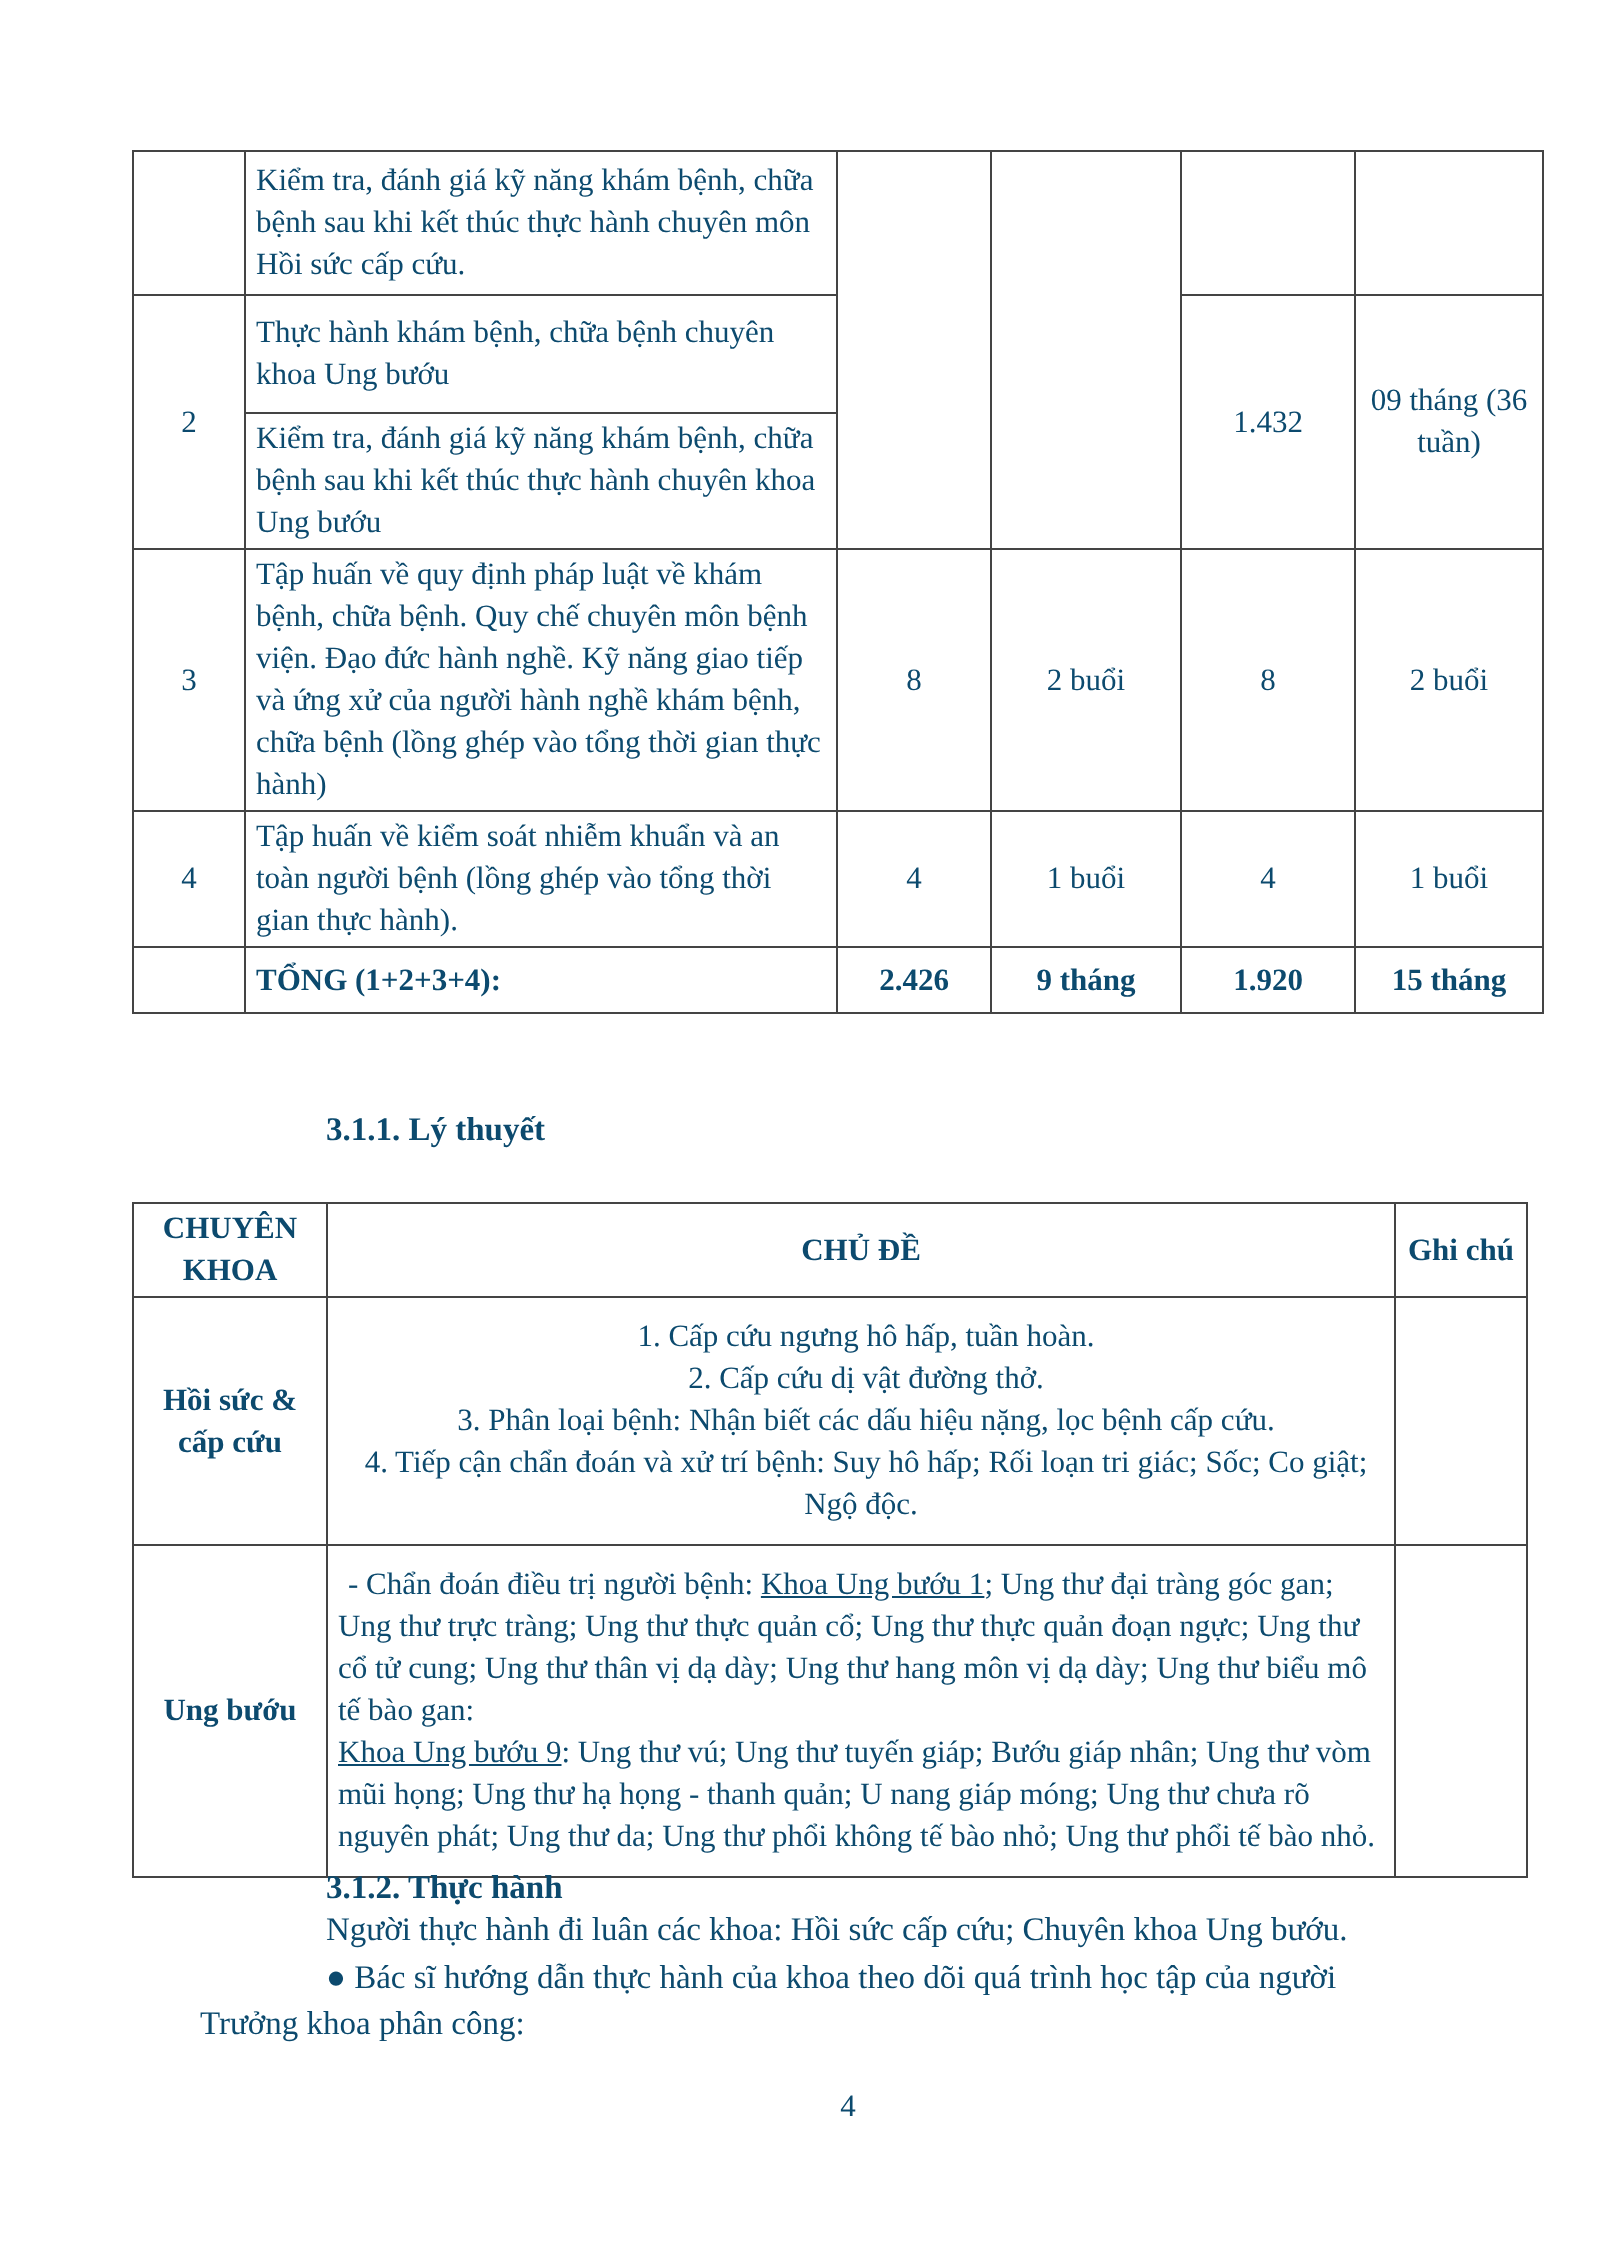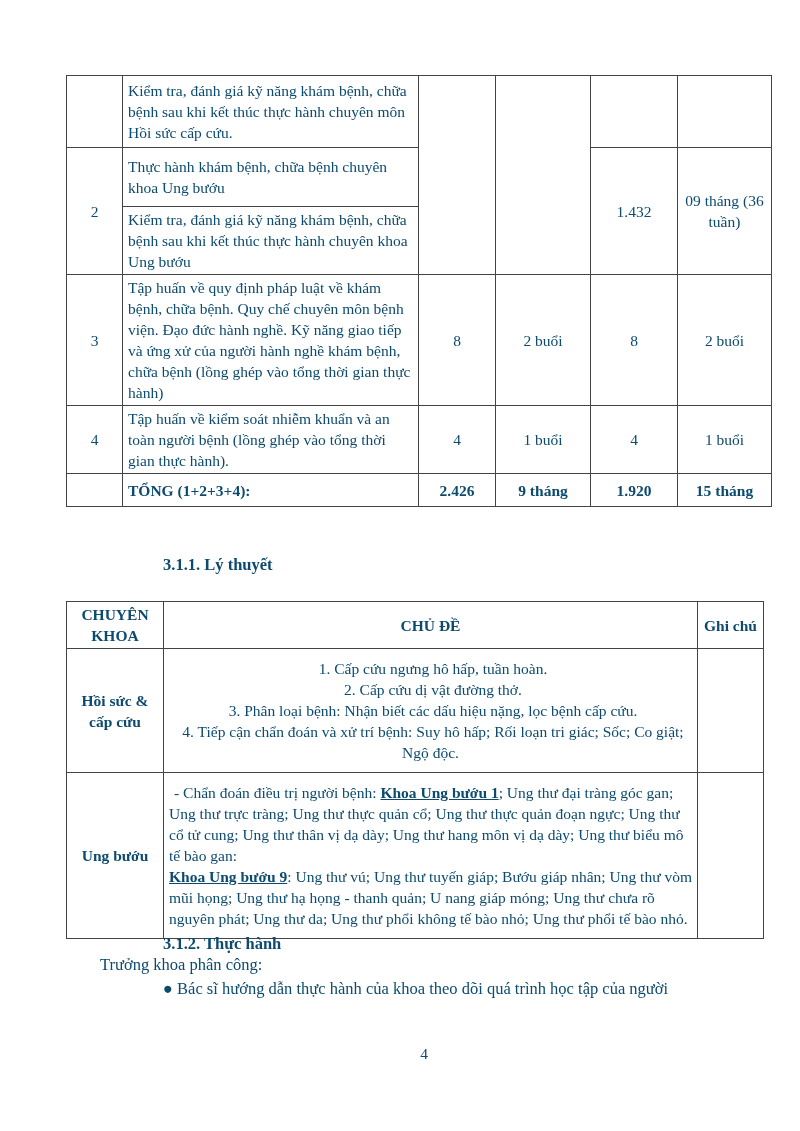--- a/index.html
+++ b/index.html
@@ -28,21 +28,21 @@
   }
   .t1 { left:66px; top:75px; width:705px; }
   .t2 { left:66px; top:575px; width:697px;margin-top:26px; }
   .ctr { text-align:center; }
   .bold { font-weight:bold; }
   .desc { text-align:left; padding:2px 5px 2px 7px; }
   .items-cell { vertical-align:middle; padding:3px 6px 3px 7px;text-align:center; }
   .items-cell .item { text-indent:5px; }
   .onc-cell { line-height:20.5px; padding:2px 6px 2px 7px; }
   .onc-cell .para-first { text-indent:5px; }
-  .hl { font-weight:bold; text-decoration:underline; }
+  .hl { font-weight:normal; text-decoration:underline; }
   .heading {
     position:absolute; left:163px;
     font-weight:bold; font-size:16.5px; line-height:22px;
     white-space:nowrap;
   }
   .h-31  { top:531px; }
   .h-311 { top:554px; }
   .h-312 { top:933px;text-align:center; }
   .bodytext {
     position:absolute; left:100px; top:953px; width:648px;
@@ -145,19 +145,20 @@
         <div><span class="hl">Khoa Ung bướu 9</span><span>: Ung thư vú; Ung thư tuyến giáp; Bướu giáp nhân; Ung thư vòm mũi họng; Ung thư hạ họng - thanh quản; U nang giáp móng; Ung thư chưa rõ nguyên phát; Ung thư da; Ung thư phổi không tế bào nhỏ; Ung thư phổi tế bào nhỏ.</span></div>
       </td>
       <td></td>
     </tr>
   </tbody>
     </table>
 
   <div class="heading h-312">3.1.2. Thực hành</div>
 
   <div class="bodytext">
+    <div class="line indent">Người thực hành đi luân các khoa: Hồi sức cấp cứu; Chuyên khoa Ung bướu.</div>
+    <div class="line indent">● Bác sĩ hướng dẫn thực hành của khoa theo dõi quá trình học tập của người</div>
     <div class="line">Trưởng khoa phân công:</div>
-    <div class="line indent">● Bác sĩ hướng dẫn thực hành của khoa theo dõi quá trình học tập của người</div>
   </div>
 
   <div class="pageno">4</div>
 
 </div>
 
 </body></html>

